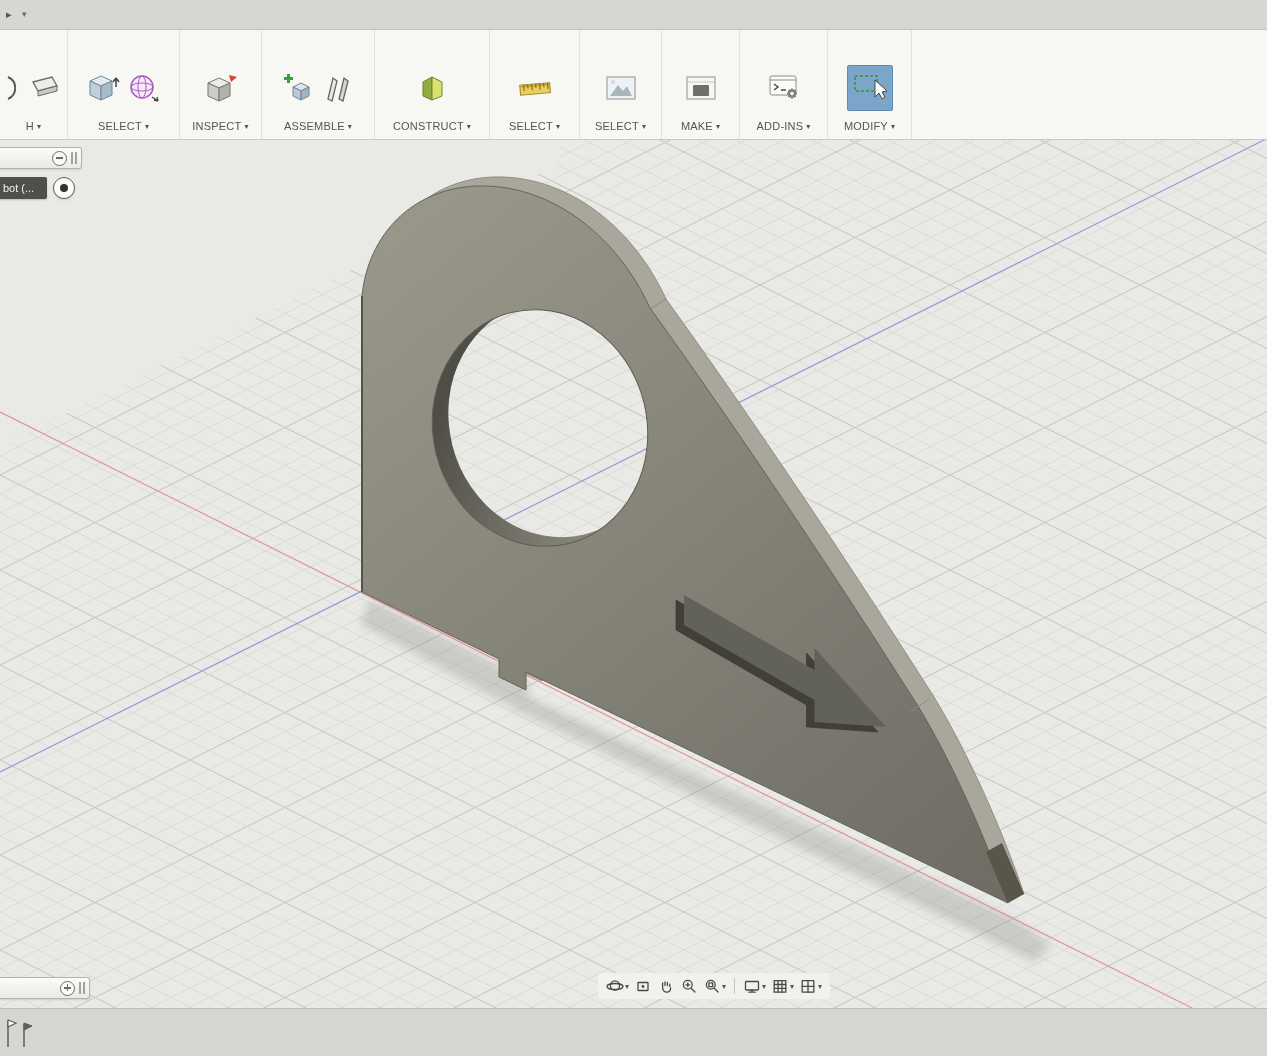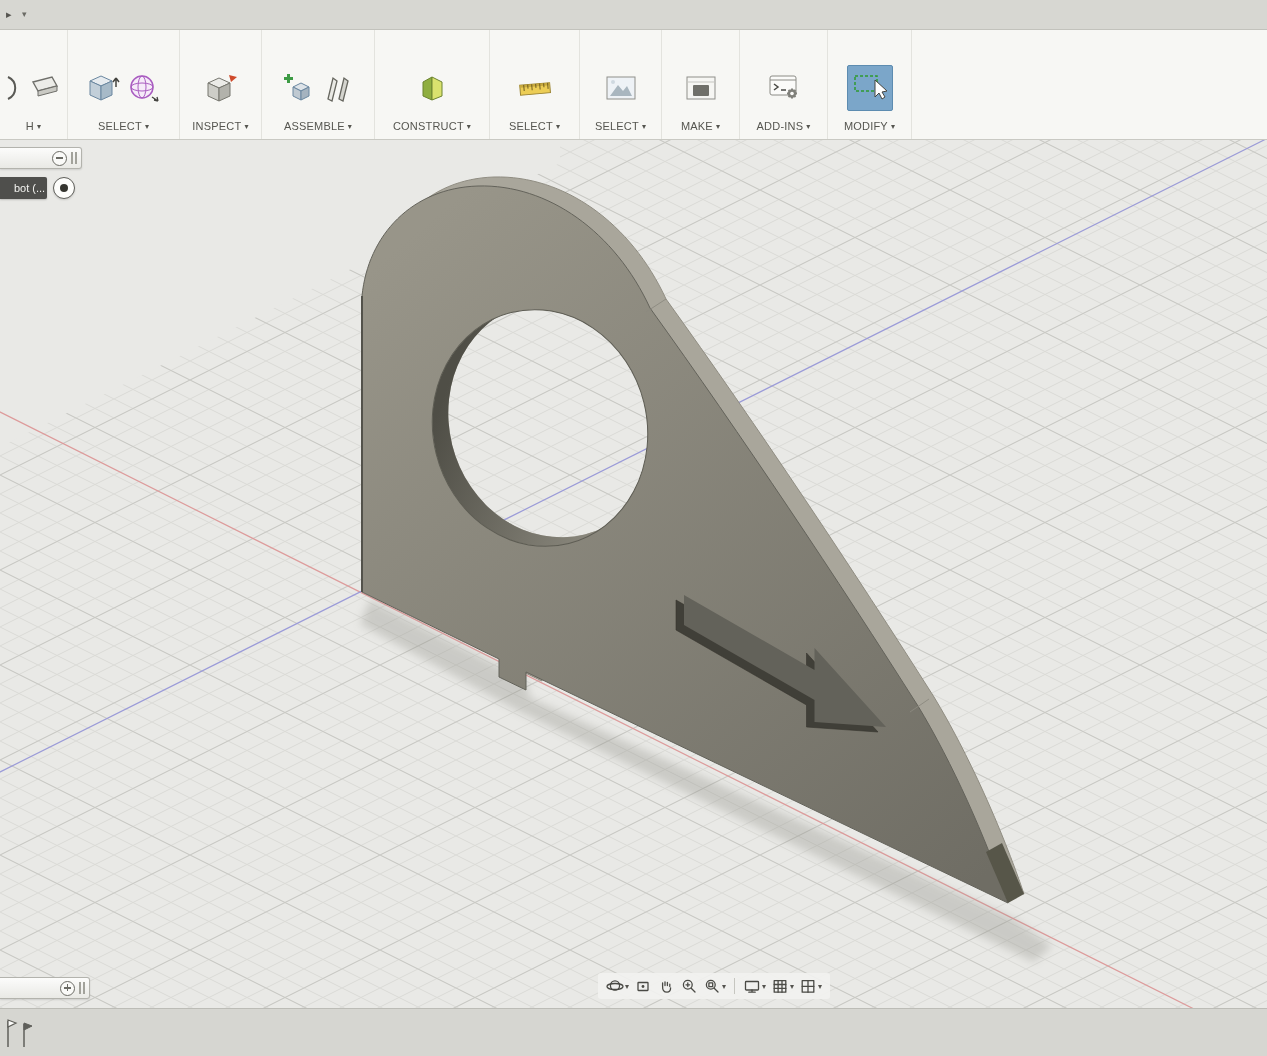--- a/index.html
+++ b/index.html
@@ -37,21 +37,21 @@
   .panelA{left:0;top:147px;width:82px}
   .panelC{left:0;top:977px;width:90px}
   .circle-btn{width:13px;height:13px;border:1.5px solid #6b6b65;border-radius:50%;
     position:relative;background:#fafaf8;box-sizing:content-box;flex:0 0 auto}
   .circle-btn.minus::after{content:"";position:absolute;left:3px;top:5.5px;width:7px;height:1.5px;background:#6b6b65}
   .circle-btn.plus::after{content:"";position:absolute;left:3px;top:5.5px;width:7px;height:1.5px;background:#6b6b65}
   .circle-btn.plus::before{content:"";position:absolute;left:5.8px;top:2.8px;width:1.5px;height:7px;background:#6b6b65}
   .grip{display:flex;gap:2px;flex:0 0 auto}
   .grip i{display:block;width:2px;height:12px;background:#a2a29b}
   .tagB{position:absolute;left:0;top:177px;height:22px;width:47px;background:#4f4f4c;color:#f2f2ef;
-    font-size:11px;line-height:22px;padding-left:14px;box-sizing:border-box;border-radius:0 2px 2px 0;
+    font-size:11px;line-height:22px;padding-left:3px;box-sizing:border-box;border-radius:0 2px 2px 0;
     overflow:hidden;white-space:nowrap;box-shadow:0 1px 2px rgba(0,0,0,.2)}
   .dotbtn{position:absolute;left:53px;top:177px;width:22px;height:22px;border-radius:50%;
     background:#fdfdfb;border:1.5px solid #5f5f5a;box-sizing:border-box;box-shadow:0 1px 2px rgba(0,0,0,.15)}
   .dotbtn::after{content:"";position:absolute;left:50%;top:50%;width:8px;height:8px;
     margin:-4px 0 0 -4px;background:#35352f;border-radius:50%}
   
   .navbar{position:absolute;left:598px;top:973px;display:flex;align-items:center;gap:1px;
     padding:3px 6px;background:rgba(242,242,239,.9);border-radius:3px}
   .nav-item{display:flex;align-items:center;padding:1px 2px}
   .nav-caret{font-size:8px;color:#55544f;margin-left:1px}

